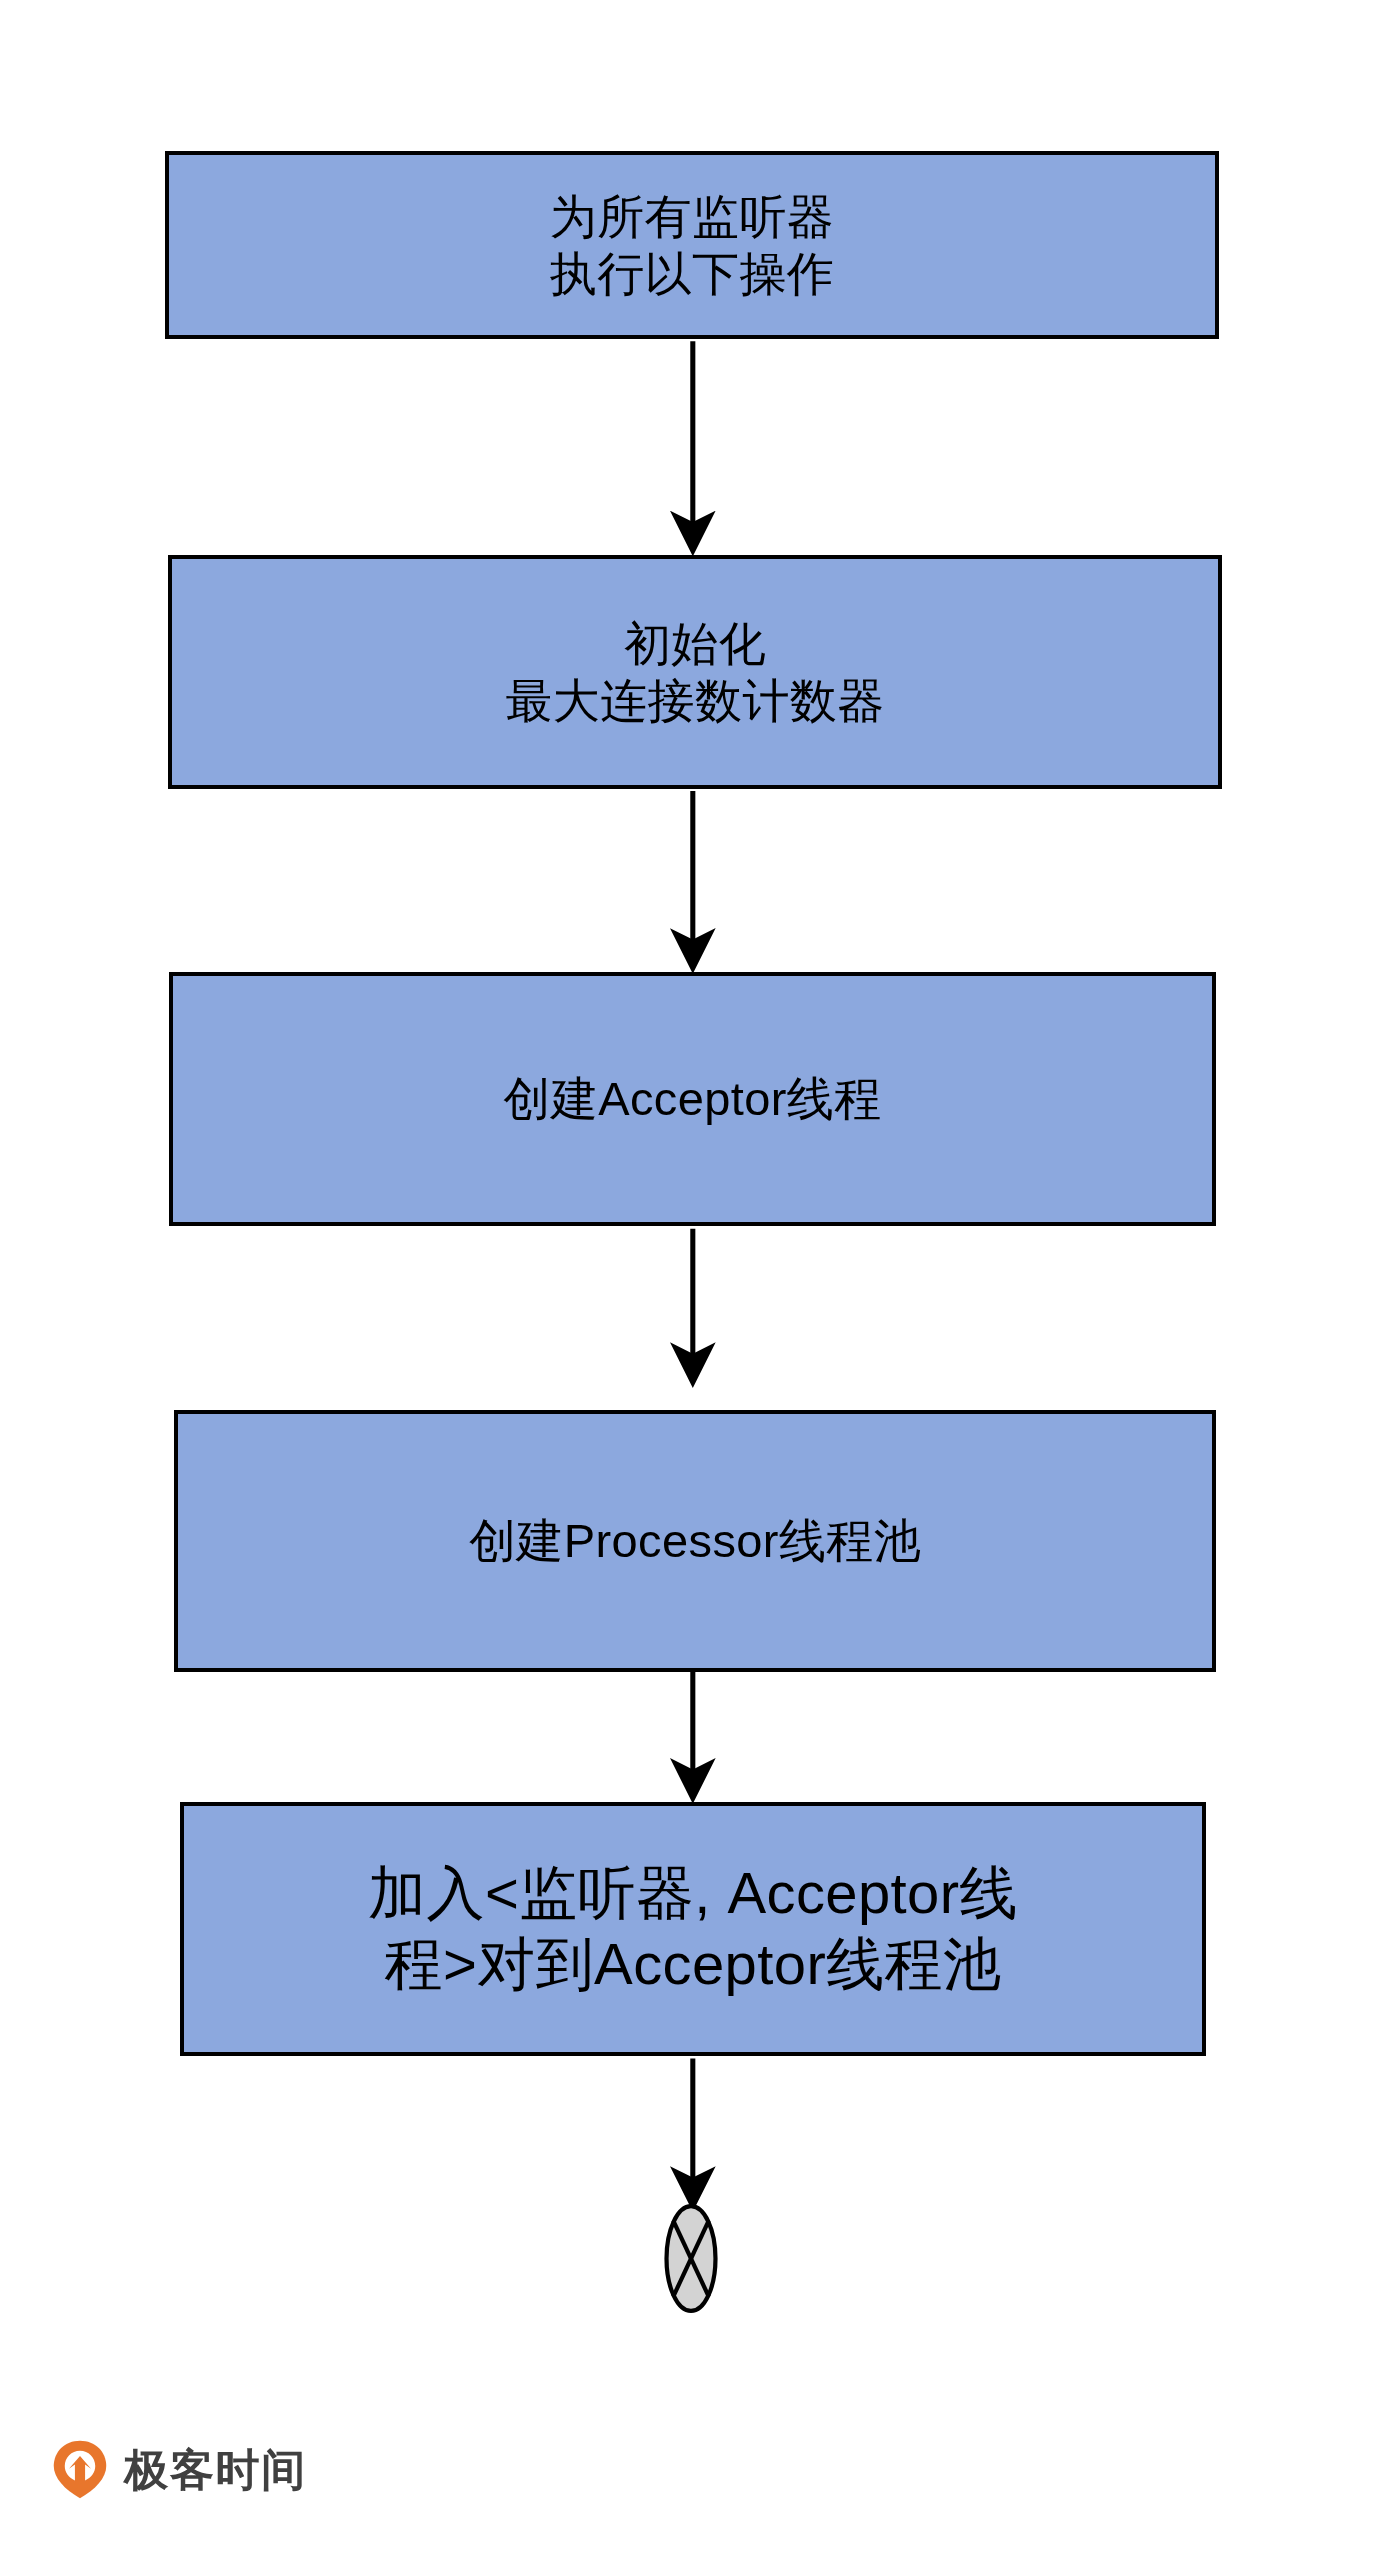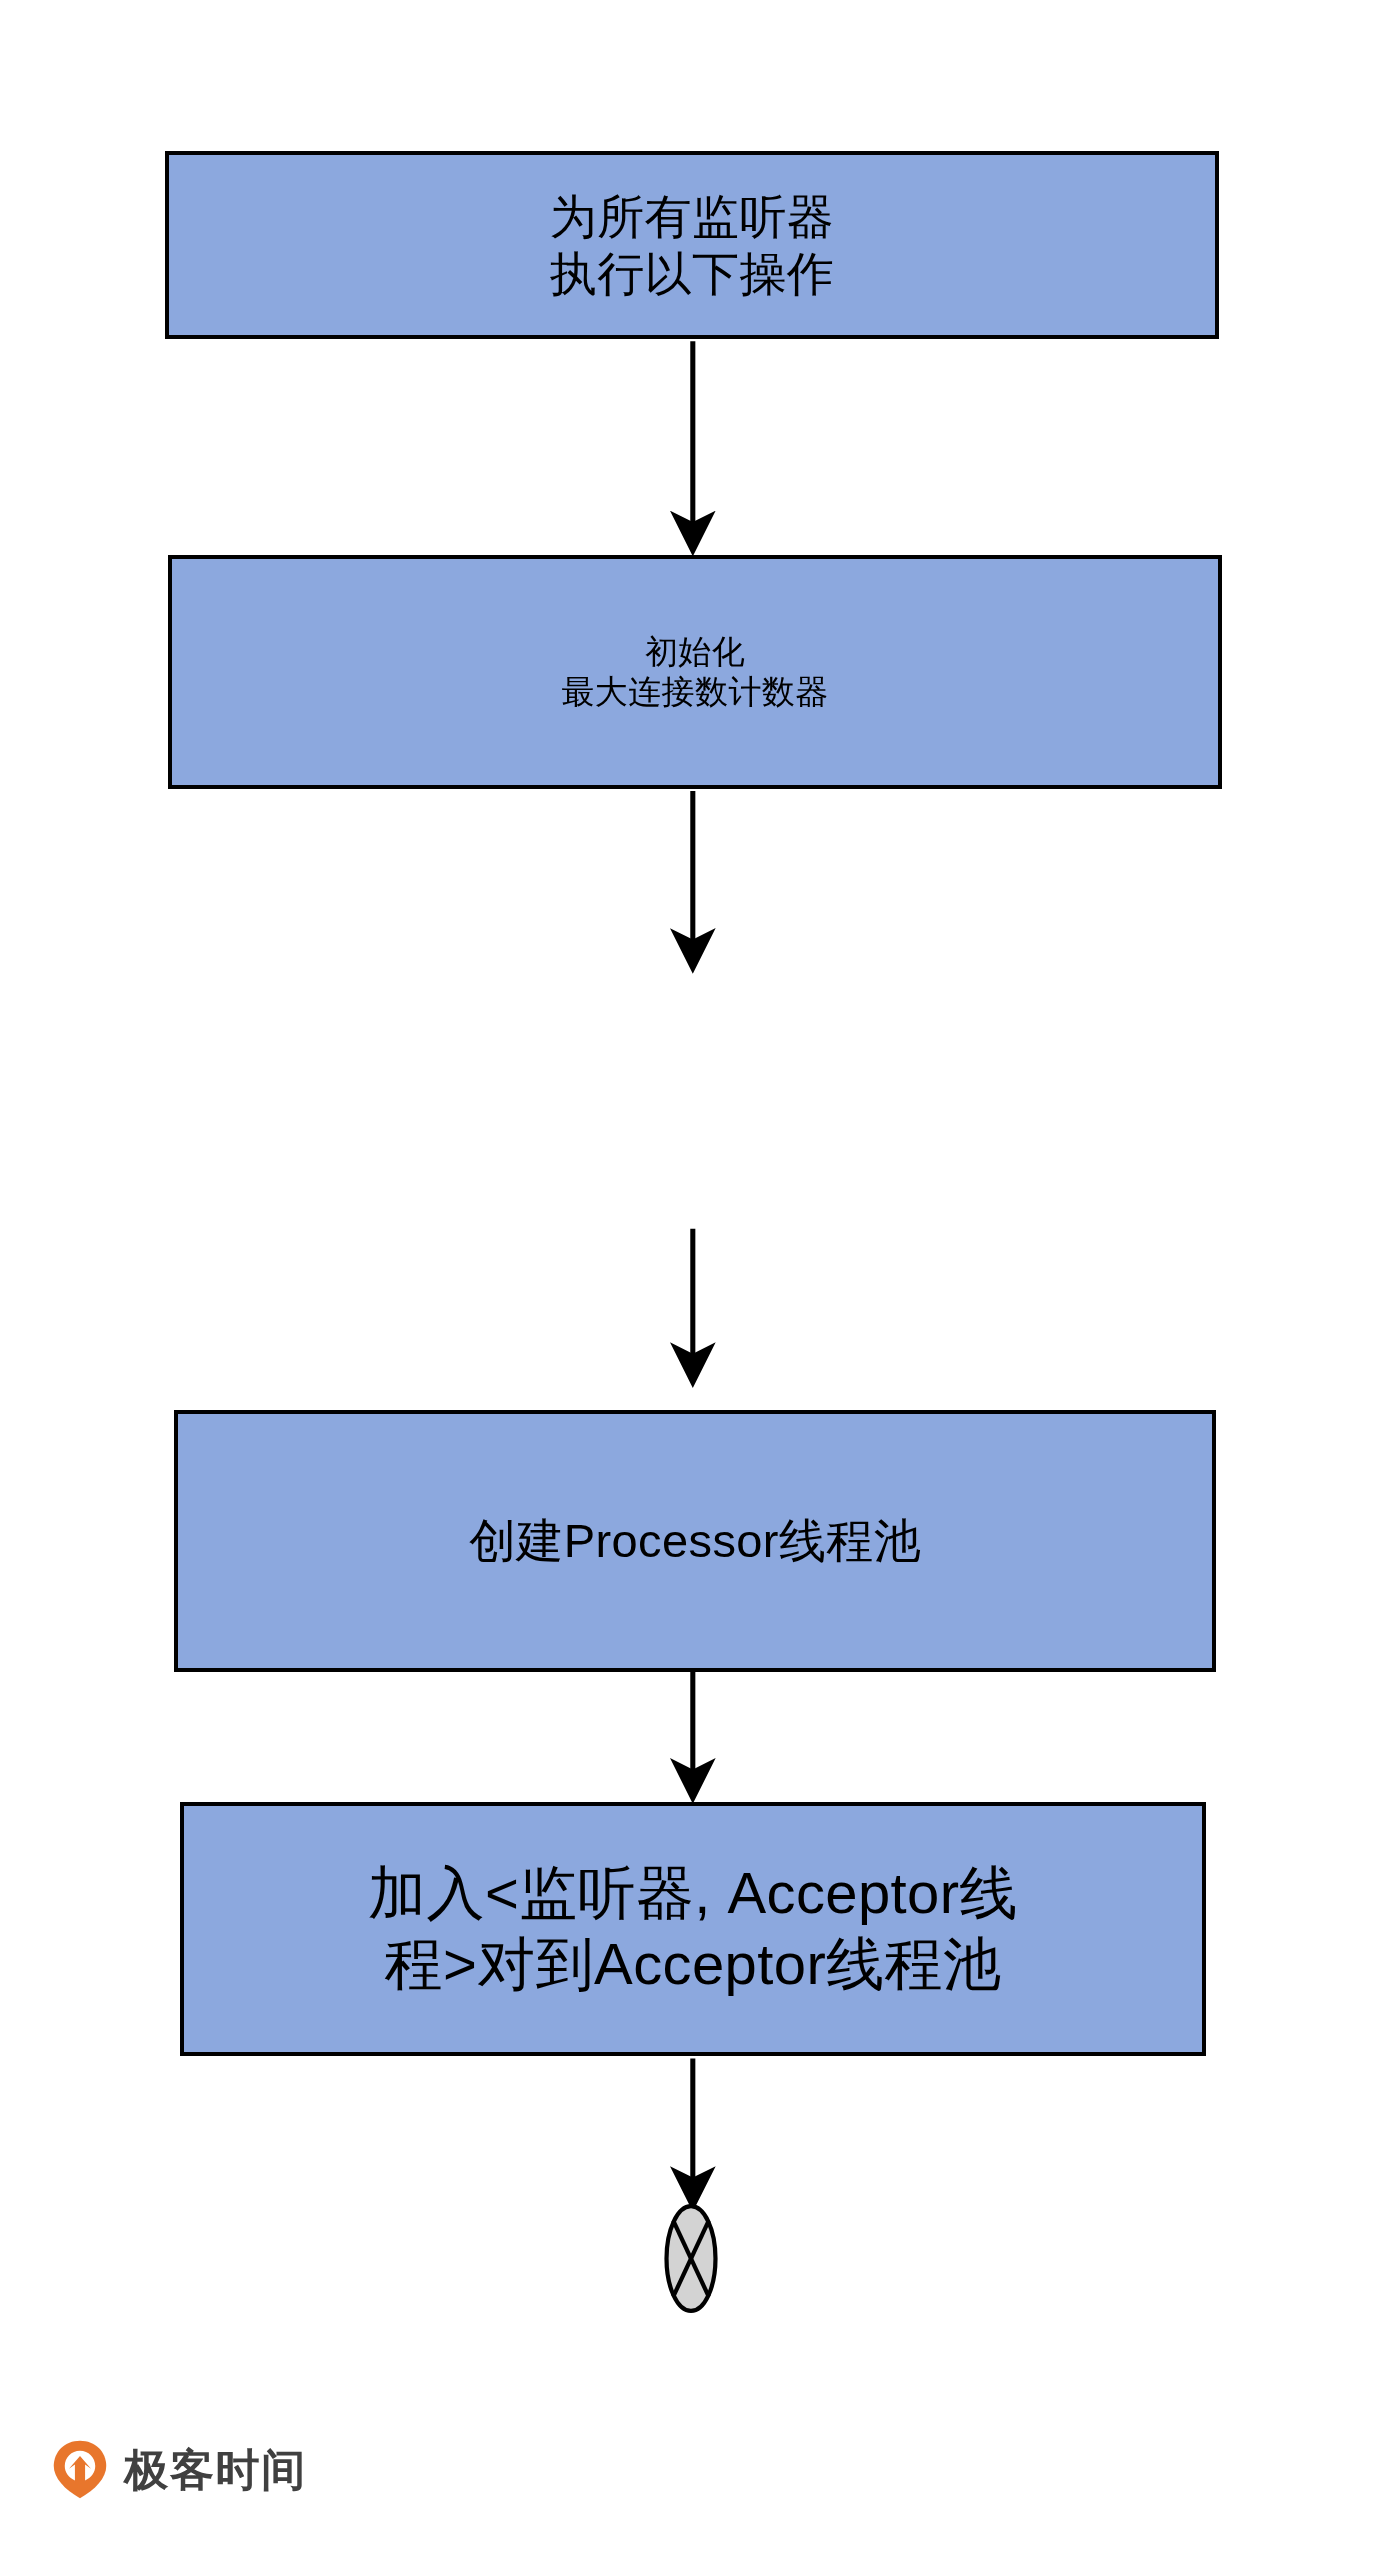--- a/index.html
+++ b/index.html
@@ -27,21 +27,21 @@
     justify-content: center;
     text-align: center;
     color: #000000;
     line-height: 1.22;
     font-weight: 400;
     letter-spacing: 0.4px;
     white-space: pre-line;
   }
 
   #node-1 { left: 165px;  top: 151px;  width: 1054px; height: 188px; font-size: 47px; }
-  #node-2 { left: 168px;  top: 555px;  width: 1054px; height: 234px; font-size: 33px; }
+  #node-2 { left: 168px;  top: 555px;  width: 1054px; height: 234px; font-size: 47px; }
   #node-3 { left: 169px;  top: 972px; width: 1047px; height: 254px; font-size: 47px; }
   #node-4 { left: 174px;  top: 1386px; width: 1042px; height: 262px; font-size: 47px; margin-top: 24px; }
   #node-5 { left: 180px;  top: 1802px; width: 1026px; height: 254px; font-size: 58px; }
 
   
   .connector {
     position: absolute;
     left: 0;
     top: 0;
     pointer-events: none;
@@ -92,20 +92,21 @@
     <line x1="818" y1="1940" x2="818" y2="2121" stroke="#000000" stroke-width="6" marker-end="url(#arrow)"></line>
     <line x1="818" y1="2431" x2="818" y2="2603" stroke="#000000" stroke-width="6" marker-end="url(#arrow)"></line>
   </svg>
 
   <div class="node" id="node-1">为所有监听器
 执行以下操作</div>
 
   <div class="node" id="node-2">初始化
 最大连接数计数器</div>
 
+  <div class="node" id="node-3">创建Acceptor线程</div>
 
   <div class="node" id="node-4">创建Processor线程池</div>
 
   <div class="node" id="node-5">加入&lt;监听器, Acceptor线
 程&gt;对到Acceptor线程池</div>
 
   <svg id="terminal" viewBox="0 0 68 135">
     <ellipse cx="34" cy="67" rx="29" ry="62" fill="#D3D3D3" stroke="#000000" stroke-width="5"></ellipse>
     <line x1="13" y1="22" x2="55" y2="112" stroke="#000000" stroke-width="5"></line>
     <line x1="55" y1="22" x2="13" y2="112" stroke="#000000" stroke-width="5"></line>

